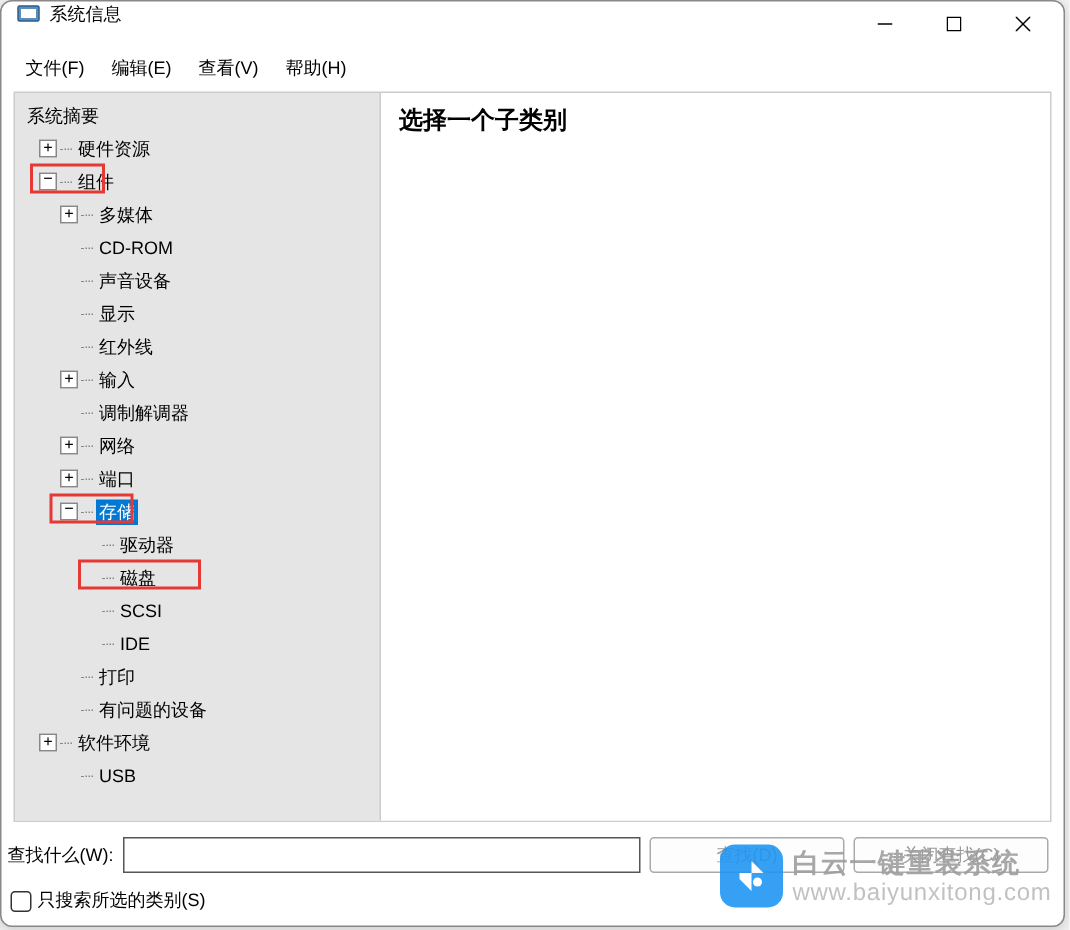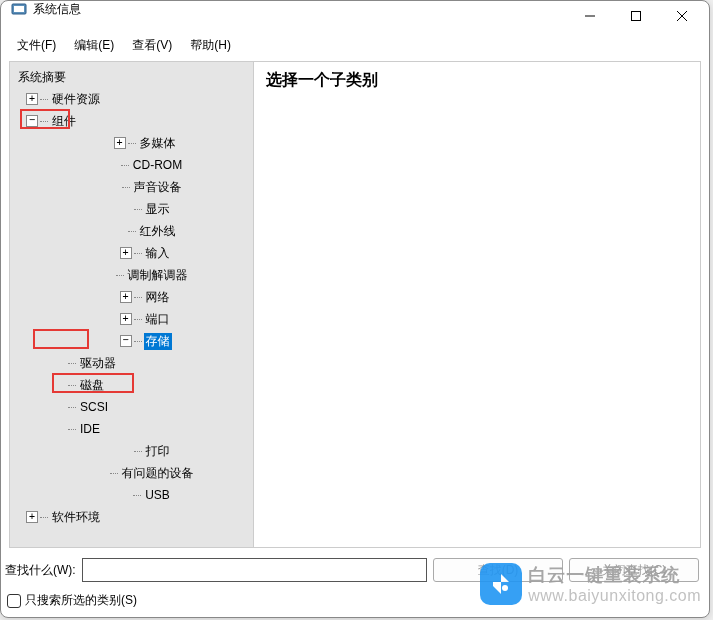--- a/index.html
+++ b/index.html
@@ -34,21 +34,21 @@
     .search-row2 { display: flex; align-items: center; gap: 30px; padding-left: 2px; }
     .checkbox-group { display: flex; align-items: center; gap: 4px; cursor: pointer; }
     .checkbox { width: 14px; height: 14px; border: 1px solid #333; border-radius: 3px; background: #fff; }
     .watermark { position: absolute; right: 12px; bottom: 15px; display: flex; align-items: center; gap: 6px; opacity: 0.9; pointer-events: none; }
     .watermark-icon { width: 42px; height: 42px; background: #2196f3; border-radius: 10px; display: flex; align-items: center; justify-content: center; }
     .watermark-text { display: flex; flex-direction: column; }
     .watermark-main { font-size: 18px; font-weight: bold; color: #9e9e9e; letter-spacing: 1px; }
     .watermark-sub { font-size: 16px; color: #bbb; letter-spacing: 0.5px; }
     .indent-0 { padding-left: 4px; }
     .indent-1 { padding-left: 14px; text-align: center; }
-    .indent-2 { padding-left: 28px; justify-content: center; }
+    .indent-2 { padding-left: 28px; }
     .indent-3 { padding-left: 42px; }
   </style>
 </head>
 <body>
 
 <div class="window">
   <div class="titlebar">
     <span class="titlebar-icon">
       <svg viewBox="0 0 16 16">
           <rect x="1" y="3" width="14" height="10" rx="1" fill="#5b8fb9" stroke="#2c5d8a" stroke-width="1"></rect>
@@ -191,30 +191,30 @@
           <span class="tree-hline"></span>
         <span class="tree-label">打印</span>
       </div>
 
       <div class="tree-row indent-2">
         <span class="tree-expander none"></span>
           <span class="tree-hline"></span>
         <span class="tree-label">有问题的设备</span>
       </div>
 
+      <div class="tree-row indent-1">
+        <span class="tree-expander plus"></span>
+          <span class="tree-hline"></span>
+        <span class="tree-label">软件环境</span>
+      </div>
+
       <div class="tree-row indent-2">
         <span class="tree-expander none"></span>
           <span class="tree-hline"></span>
         <span class="tree-label">USB</span>
-      </div>
-
-      <div class="tree-row indent-1">
-        <span class="tree-expander plus"></span>
-          <span class="tree-hline"></span>
-        <span class="tree-label">软件环境</span>
       </div>
 
     </div>
     <div class="detail-panel">
       <div class="detail-title">选择一个子类别</div>
     </div>
   </div>
 
   <div class="search-area">
     <div class="search-row1">

